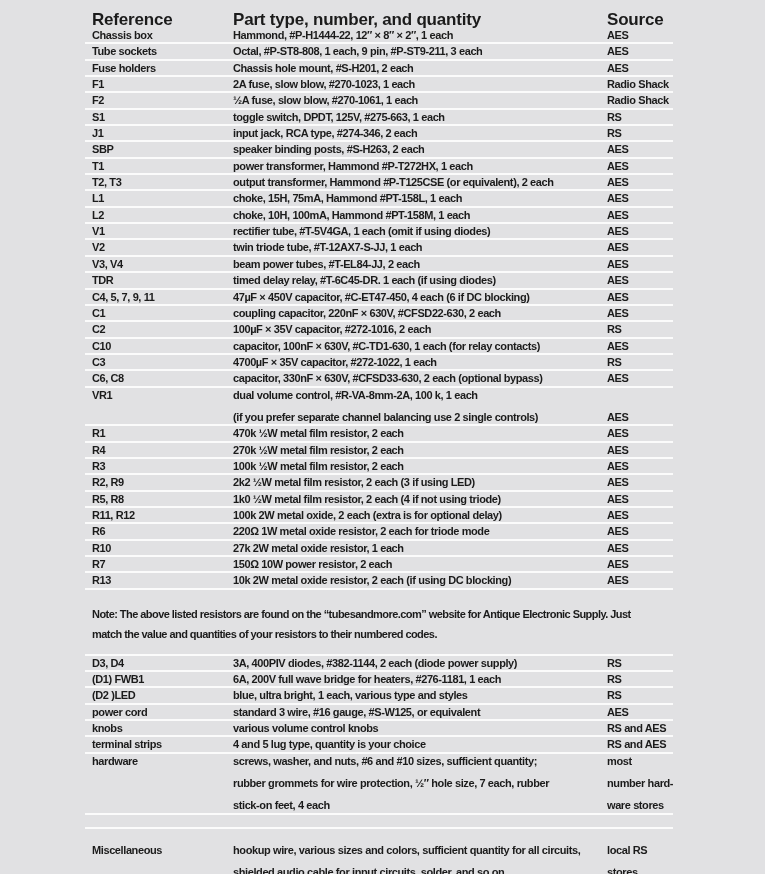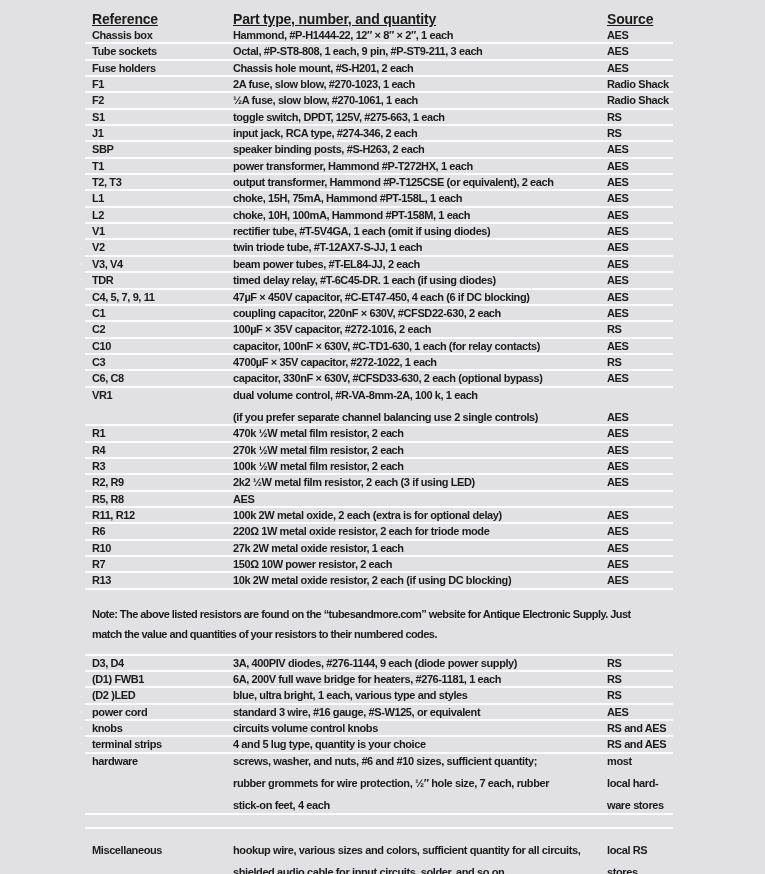--- a/index.html
+++ b/index.html
@@ -34,25 +34,24 @@
   .ln {
     height: 14.35px;
     line-height: 14.5px;
     font-size: 11px;
     font-weight: 700;
     letter-spacing: -0.4px;
     white-space: nowrap;
   }
   .cell .ln + .ln { margin-top: 8px; }
   .thead .ln {
-    font-size: 14px;
+    font-size: 17px;
     height: 16px;
     line-height: 15px;
     letter-spacing: -0.2px;
-    text-decoration: underline;
   }
   .note {
     margin-top: 14px;
     padding-left: 7px;
   }
   .note .ln {
     height: 20px;
     line-height: 20px;
     letter-spacing: -0.55px;
   }
@@ -382,20 +381,23 @@
           </div>
           <div class="cell">
             <div class="ln">AES</div>
           </div>
         </div>
         <div class="row">
           <div class="cell">
             <div class="ln">R5, R8</div>
           </div>
           <div class="cell">
+            <div class="ln">1k0 ½W metal film resistor, 2 each (4 if not using triode)</div>
+          </div>
+          <div class="cell">
             <div class="ln">AES</div>
           </div>
         </div>
         <div class="row">
           <div class="cell">
             <div class="ln">R11, R12</div>
           </div>
           <div class="cell">
             <div class="ln">100k 2W metal oxide, 2 each (extra is for optional delay)</div>
           </div>
@@ -455,21 +457,21 @@
     <div class="ln">match the value and quantities of your resistors to their numbered codes.</div>
   </div>
 
   <div class="block2">
     <div class="tbody">
         <div class="row">
           <div class="cell">
             <div class="ln">D3, D4</div>
           </div>
           <div class="cell">
-            <div class="ln">3A, 400PIV diodes, #276-1144, 9 each (diode power supply)</div>
+            <div class="ln">3A, 400PIV diodes, #382-1144, 2 each (diode power supply)</div>
           </div>
           <div class="cell">
             <div class="ln">RS</div>
           </div>
         </div>
         <div class="row">
           <div class="cell">
             <div class="ln">(D1) FWB1</div>
           </div>
           <div class="cell">
@@ -499,21 +501,21 @@
           </div>
           <div class="cell">
             <div class="ln">AES</div>
           </div>
         </div>
         <div class="row">
           <div class="cell">
             <div class="ln">knobs</div>
           </div>
           <div class="cell">
-            <div class="ln">circuits volume control knobs</div>
+            <div class="ln">various volume control knobs</div>
           </div>
           <div class="cell">
             <div class="ln">RS and AES</div>
           </div>
         </div>
         <div class="row">
           <div class="cell">
             <div class="ln">terminal strips</div>
           </div>
           <div class="cell">
@@ -527,21 +529,21 @@
           <div class="cell">
             <div class="ln">hardware</div>
           </div>
           <div class="cell">
             <div class="ln">screws, washer, and nuts, #6 and #10 sizes, sufficient quantity;</div>
             <div class="ln">rubber grommets for wire protection, ½″ hole size, 7 each, rubber</div>
             <div class="ln">stick-on feet, 4 each</div>
           </div>
           <div class="cell">
             <div class="ln">most</div>
-            <div class="ln">local hard-</div>
+            <div class="ln">number hard-</div>
             <div class="ln">ware stores</div>
           </div>
         </div>
       </div>
     <div class="spacer-row"></div>
   </div>
 
   <div class="block3">
     <div class="tbody">
         <div class="row">

